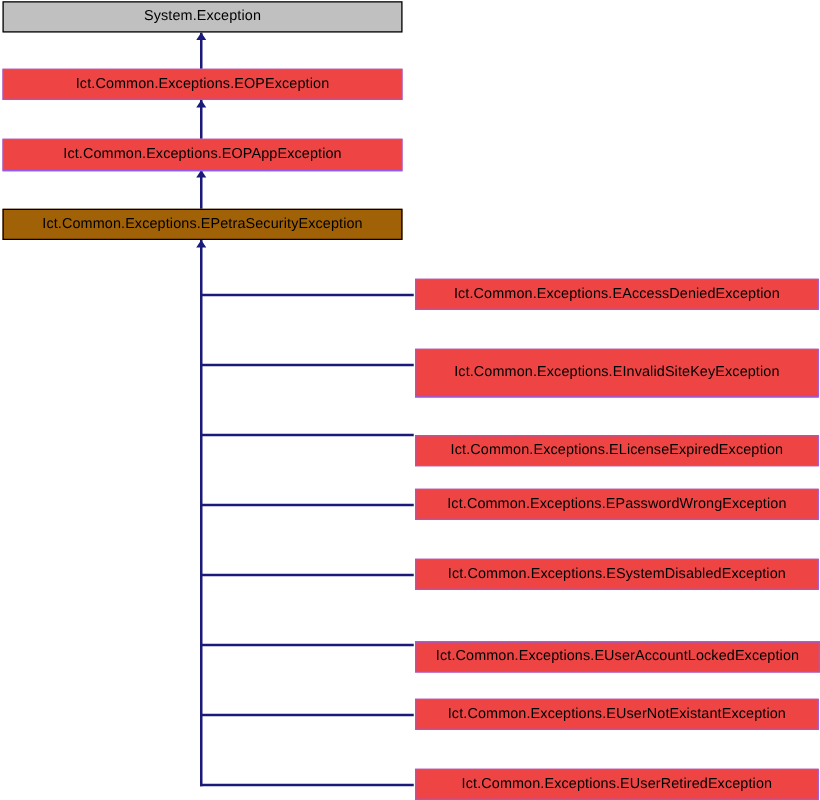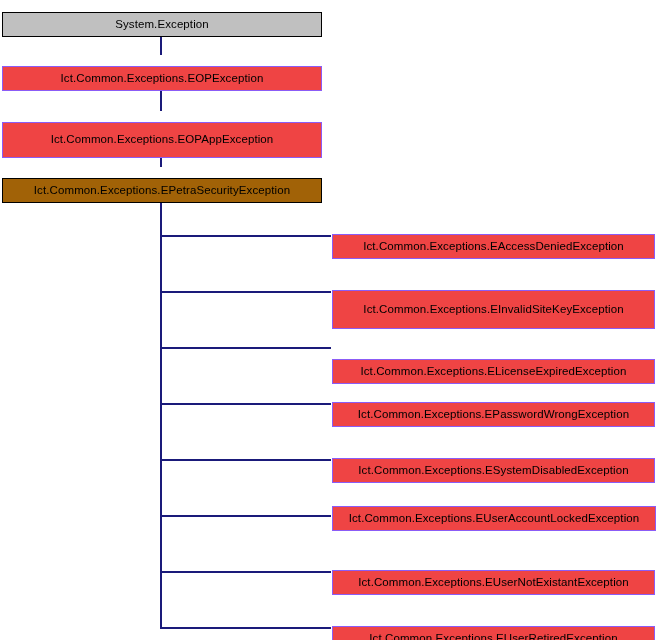--- a/index.html
+++ b/index.html
@@ -27,21 +27,20 @@
     box-sizing: border-box;
     display: flex;
     align-items: center;
     justify-content: center;
     font-size: 11.5px;
     line-height: 1;
     letter-spacing: 0.1px;
     color: #000000;
     white-space: nowrap;
     overflow: hidden;
-    margin-top: 11px;
   }
 
   .node.derived {
     background: #ef4444;
     border: 1px solid #8b5cf6;
   }
 
   .node.root {
     background: #c0c0c0;
     border: 1px solid #000000;
@@ -96,42 +95,42 @@
       <div class="arrow-up" style="left: 157px; top: 192px;"></div>
     </div>
 
   <div id="node-layer">
       <div class="node root" style="left: 2px; top: 1px; width: 320px; height: 25px;">
         <span>System.Exception</span>
       </div>
       <div class="node derived" style="left: 2px; top: 55px; width: 320px; height: 25px;">
         <span>Ict.Common.Exceptions.EOPException</span>
       </div>
-      <div class="node derived" style="left: 2px; top: 111px; width: 320px; height: 36px;">
+      <div class="node derived" style="left: 2px; top: 111px; width: 320px; height: 26px;">
         <span>Ict.Common.Exceptions.EOPAppException</span>
       </div>
       <div class="node current" style="left: 2px; top: 167px; width: 320px; height: 25px;">
         <span>Ict.Common.Exceptions.EPetraSecurityException</span>
       </div>
       <div class="node derived" style="left: 332px; top: 223px; width: 323px; height: 25px;">
         <span>Ict.Common.Exceptions.EAccessDeniedException</span>
       </div>
       <div class="node derived" style="left: 332px; top: 279px; width: 323px; height: 39px;">
         <span>Ict.Common.Exceptions.EInvalidSiteKeyException</span>
       </div>
       <div class="node derived" style="left: 332px; top: 348px; width: 323px; height: 25px;">
         <span>Ict.Common.Exceptions.ELicenseExpiredException</span>
       </div>
       <div class="node derived" style="left: 332px; top: 391px; width: 323px; height: 25px;">
         <span>Ict.Common.Exceptions.EPasswordWrongException</span>
       </div>
       <div class="node derived" style="left: 332px; top: 447px; width: 323px; height: 25px; text-align: right;">
         <span>Ict.Common.Exceptions.ESystemDisabledException</span>
       </div>
-      <div class="node derived" style="left: 332px; top: 495px; width: 324px; height: 25px; text-align: center;">
+      <div class="node derived" style="left: 332px; top: 513px; width: 324px; height: 25px; text-align: center;">
         <span>Ict.Common.Exceptions.EUserAccountLockedException</span>
       </div>
       <div class="node derived" style="left: 332px; top: 559px; width: 323px; height: 25px;">
         <span>Ict.Common.Exceptions.EUserNotExistantException</span>
       </div>
       <div class="node derived" style="left: 332px; top: 615px; width: 323px; height: 25px;">
         <span>Ict.Common.Exceptions.EUserRetiredException</span>
       </div>
     </div>
 </div>

